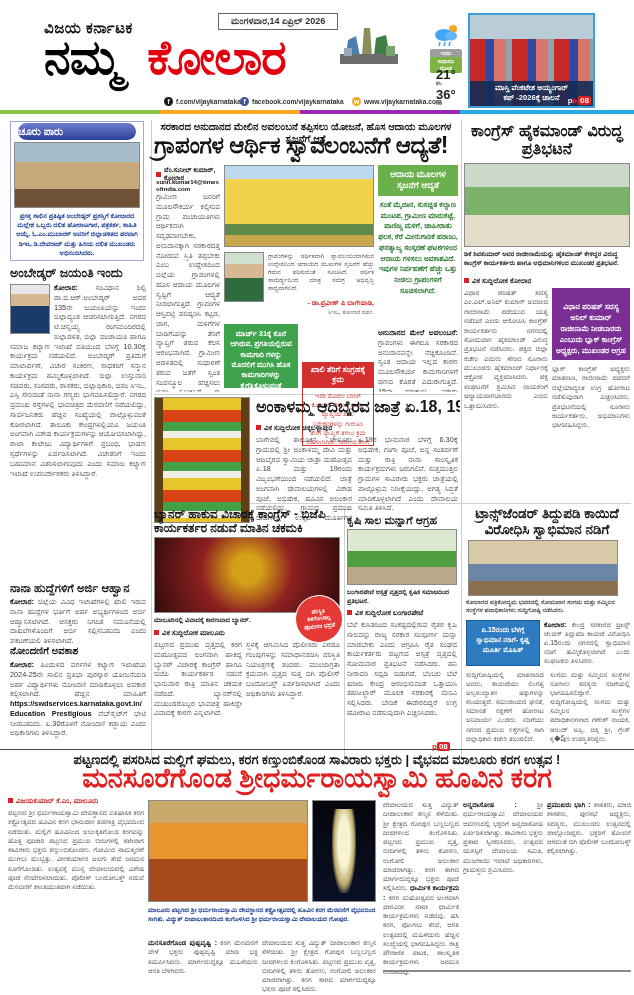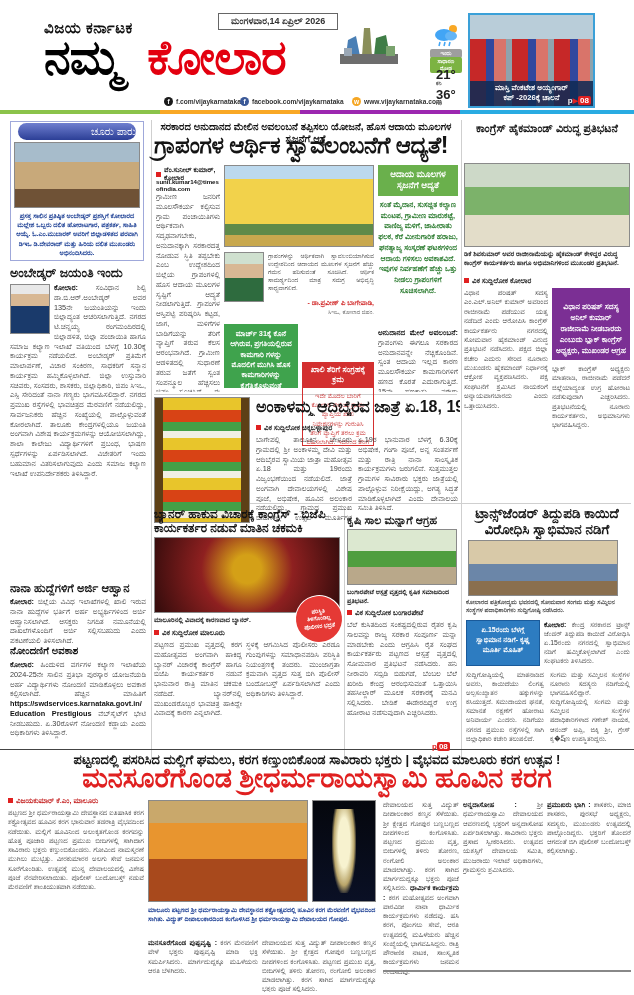--- a/index.html
+++ b/index.html
@@ -29,22 +29,22 @@
   .wx-badge { font-size:5.4px; font-weight:bold; color:#fff; text-align:center; padding:1px 2px; border-radius:2px; }
   .temp { font-size:13px; font-weight:bold; color:#222; line-height:1; }
   .temp small { font-size:5.5px; font-weight:bold; color:#555; display:block; }
   .pageref { display:inline-flex; align-items:center; font-weight:bold; }
   .pageref .p { color:#efefef; font-size:8px; }
   .pageref .arw { color:#e02020; font-size:7px; }
   .pageref .num { background:#e02020; color:#fff; font-size:8px; padding:0 2px; border-radius:2px; }
 
   .seg { position:absolute; top:110px; height:4px; }
 
-  .chooru-head { background:linear-gradient(180deg,#6f7fd0,#2c3f96); color:#fff; font-weight:normal;
-                 font-size:10.5px; text-align:right; border-radius:9px; padding:2px 0; }
+  .chooru-head { background:linear-gradient(180deg,#6f7fd0,#2c3f96); color:#fff; font-weight:bold;
+                 font-size:10.5px; text-align:left; border-radius:9px; padding:2px 0; }
   .green-head { background:#6ab04c; color:#fff; font-weight:bold; font-size:8.8px; text-align:center;
                 padding:4px 3px; line-height:1.3; }
   .green-txt { color:#2e7d32; font-size:7.4px; line-height:1.45; text-align:center; font-weight:bold; overflow:hidden; }
   .green-quote { background:#3fa34d; color:#fff; font-weight:bold; font-size:7.4px; line-height:1.4;
                  text-align:center; padding:5px 4px; overflow:hidden; }
   .redbox-head { background:#d32f2f; color:#fff; font-weight:bold; font-size:8px; text-align:center; padding:3px 2px;margin-top:44px; }
   .redbox-body { border:1px solid #d32f2f; border-top:none; color:#c62828; font-size:6.6px; line-height:1.4;
                  text-align:center; padding:3px; overflow:hidden; }
   .purplebox { background:#7b2f94; color:#fff; font-weight:bold; font-size:7.6px; line-height:1.45;
                text-align:center; padding:13px 4px; overflow:hidden; }
@@ -218,21 +218,21 @@
 
   <div class="photo ph-deity" style="left:154px;top:397px;width:96px;height:126px;"></div>
   <div class="abs hl" style="left:256px;top:398px;width:204px;font-size:16px;white-space:nowrap;overflow:hidden;">ಅಂಕಾಳಮ್ಮ ಆದಿಬೈರವ ಜಾತ್ರೆ ಏ.18, 19ರಂದು</div>
   <div class="abs byline" style="left:256px;top:423px;">
     <span class="bullet"></span>
     <span>ವಿಕ ಸುದ್ದಿಲೋಕ ಚಿಕ್ಕಬಳ್ಳಾಪುರ</span>
   </div>
   <div class="abs bt" style="left:256px;top:435px;width:96px;height:88px;">ಬಾಗೇಪಲ್ಲಿ ತಾಲೂಕಿನ ಚೇಳೂರು ಗ್ರಾಮದಲ್ಲಿ ಶ್ರೀ ಅಂಕಾಳಮ್ಮ ದೇವಿ ಮತ್ತು ಆದಿಬೈರವ ಸ್ವಾಮಿಯ ಜಾತ್ರಾ ಮಹೋತ್ಸವ ಏ.18 ಮತ್ತು 19ರಂದು ವಿಜೃಂಭಣೆಯಿಂದ ನಡೆಯಲಿದೆ. ಜಾತ್ರೆ ಅಂಗವಾಗಿ ದೇವಾಲಯಗಳಲ್ಲಿ ವಿಶೇಷ ಪೂಜೆ, ಅಭಿಷೇಕ, ಹೂವಿನ ಅಲಂಕಾರ ನಡೆಯಲಿದ್ದು, ಗ್ರಾಮದ ಪ್ರಮುಖ ಬೀದಿಗಳಲ್ಲಿ ಉತ್ಸವ ಮೂರ್ತಿಗಳ ಮೆರವಣಿಗೆ ನಡೆಯಲಿದೆ.</div>
   <div class="abs bt" style="left:358px;top:435px;width:100px;height:88px;">ಏ.19ರ ಭಾನುವಾರ ಬೆಳಗ್ಗೆ 6.30ಕ್ಕೆ ಅಭಿಷೇಕ, ಗಂಗಾ ಪೂಜೆ, ಅನ್ನ ಸಂತರ್ಪಣೆ ಮತ್ತು ರಾತ್ರಿ ನಾನಾ ಸಾಂಸ್ಕೃತಿಕ ಕಾರ್ಯಕ್ರಮಗಳು ಜರುಗಲಿವೆ. ಸುತ್ತಮುತ್ತಲ ಗ್ರಾಮಗಳ ಸಾವಿರಾರು ಭಕ್ತರು ಜಾತ್ರೆಯಲ್ಲಿ ಪಾಲ್ಗೊಳ್ಳುವ ನಿರೀಕ್ಷೆಯಿದ್ದು, ಅಗತ್ಯ ಸಿದ್ಧತೆ ಮಾಡಿಕೊಳ್ಳಲಾಗಿದೆ ಎಂದು ದೇವಾಲಯ ಸಮಿತಿ ತಿಳಿಸಿದೆ.</div>
 
-  <div class="abs hl" style="left:464px;top:122px;width:166px;font-size:11px;text-align:center;line-height:1.15;">ಕಾಂಗ್ರೆಸ್ ಹೈಕಮಾಂಡ್ ವಿರುದ್ಧ ಪ್ರತಿಭಟನೆ</div>
+  <div class="abs hl" style="left:464px;top:122px;width:166px;font-size:16px;text-align:center;line-height:1.15;">ಕಾಂಗ್ರೆಸ್ ಹೈಕಮಾಂಡ್ ವಿರುದ್ಧ ಪ್ರತಿಭಟನೆ</div>
   <div class="photo ph-protest" style="left:464px;top:163px;width:166px;height:84px;"></div>
   <div class="abs cap" style="left:464px;top:250px;width:166px;height:24px;font-size:6.6px;">ಡಿಕೆ ಶಿವಕುಮಾರ್ ಅವರ ರಾಜೀನಾಮೆಯನ್ನು ಹೈಕಮಾಂಡ್ ಕೇಳಿದ್ದರ ವಿರುದ್ಧ ಕಾಂಗ್ರೆಸ್ ಕಾರ್ಯಕರ್ತರು ಹಾಗೂ ಅಭಿಮಾನಿಗಳಿಂದ ಮುಖಂಡರ ಪ್ರತಿಭಟನೆ.</div>
   <div class="abs byline" style="left:464px;top:276px;">
     <span class="bullet"></span>
     <span>ವಿಕ ಸುದ್ದಿಲೋಕ ಕೋಲಾರ</span>
   </div>
   <div class="abs bt" style="left:464px;top:288px;width:84px;height:210px;font-size:7px;">ವಿಧಾನ ಪರಿಷತ್ ಸದಸ್ಯ ಎಂ.ಎಲ್.ಅನಿಲ್ ಕುಮಾರ್ ಅವರಿಂದ ರಾಜೀನಾಮೆ ಪಡೆಯುವ ಯತ್ನ ನಡೆದಿದೆ ಎಂದು ಆರೋಪಿಸಿ ಕಾಂಗ್ರೆಸ್ ಕಾರ್ಯಕರ್ತರು ನಗರದಲ್ಲಿ ಸೋಮವಾರ ಹೈಕಮಾಂಡ್ ವಿರುದ್ಧ ಪ್ರತಿಭಟನೆ ನಡೆಸಿದರು. ಪಕ್ಷದ ಜಿಲ್ಲಾ ಕಚೇರಿ ಎದುರು ಸೇರಿದ ನೂರಾರು ಮುಖಂಡರು ಹೈಕಮಾಂಡ್ ನಿರ್ಧಾರಕ್ಕೆ ಆಕ್ರೋಶ ವ್ಯಕ್ತಪಡಿಸಿದರು. ಪಕ್ಷ ಸಂಘಟನೆಗೆ ಶ್ರಮಿಸಿದ ನಾಯಕರಿಗೆ ಅನ್ಯಾಯವಾಗಬಾರದು ಎಂದು ಒತ್ತಾಯಿಸಿದರು.</div>
   <div class="abs purplebox" style="left:552px;top:288px;width:78px;height:72px;">ವಿಧಾನ ಪರಿಷತ್ ಸದಸ್ಯ ಅನಿಲ್ ಕುಮಾರ್ ರಾಜೀನಾಮೆ ನೀಡಬಾರದು ಎಂಬುದು ಬ್ಲಾಕ್ ಕಾಂಗ್ರೆಸ್ ಅಧ್ಯಕ್ಷರು, ಮುಖಂಡರ ಆಗ್ರಹ</div>
   <div class="abs bt" style="left:552px;top:364px;width:78px;height:134px;font-size:7px;">ಬ್ಲಾಕ್ ಕಾಂಗ್ರೆಸ್ ಅಧ್ಯಕ್ಷರು ಮಾತನಾಡಿ, ರಾಜೀನಾಮೆ ಪಡೆದರೆ ಜಿಲ್ಲೆಯಾದ್ಯಂತ ಉಗ್ರ ಹೋರಾಟ ನಡೆಸುವುದಾಗಿ ಎಚ್ಚರಿಸಿದರು. ಪ್ರತಿಭಟನೆಯಲ್ಲಿ ನೂರಾರು ಕಾರ್ಯಕರ್ತರು, ಅಭಿಮಾನಿಗಳು ಭಾಗವಹಿಸಿದ್ದರು.</div>
 

